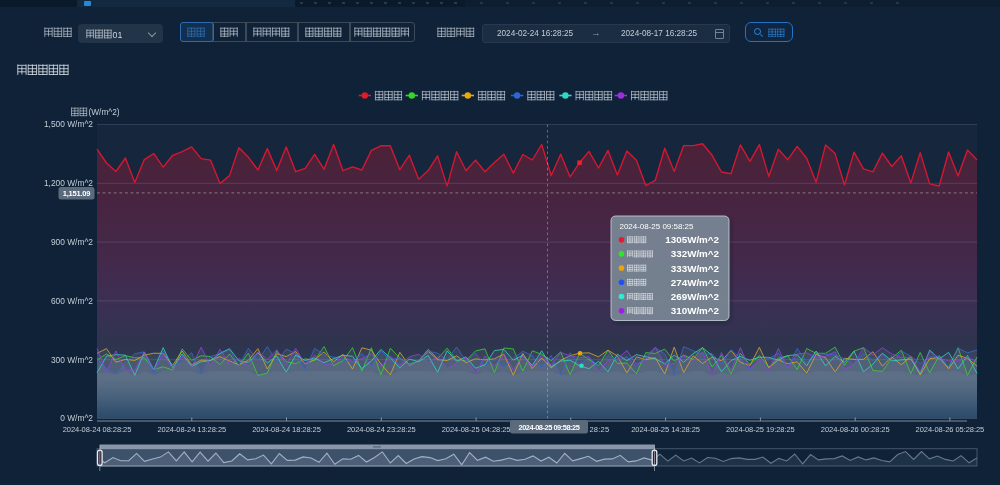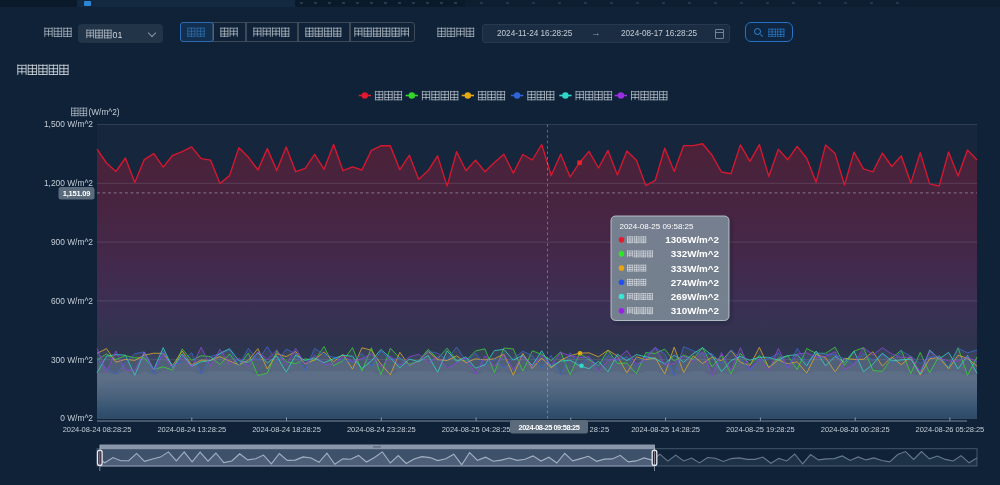--- a/index.html
+++ b/index.html
@@ -53,21 +53,21 @@
     <svg width="56.4" height="10.3" viewBox="0 0 56.4 10.3" style="display:block;position:relative;top:0px">
       <path d="M0.6 1.2H8.2M0.6 4.2H8.2M0.6 7H8.2M0.8 0.5V9.8M4.4 1.9V9.3M8 0.5V9.8M9.9 1.2H17.5M9.9 4.2H17.5M9.9 7H17.5M9.9 9.3H17.5M10.1 0.5V9.8M13.7 0.5V9.8M17.3 0.5V9.8M19.2 1.2H26.8M19.2 4.2H26.8M19.2 7H26.8M19.2 9.3H26.8M19.4 0.5V9.8M23 0.5V9.8M26.6 0.5V9.8M28.5 1.2H36.1M28.5 4.2H36.1M28.5 7H36.1M28.5 9.3H36.1M28.7 0.5V9.8M32.3 0.5V9.8M35.9 0.5V9.8M37.8 1.2H45.4M37.8 4.2H45.4M37.8 7H45.4M37.8 9.3H45.4M38 0.5V9.8M41.6 0.5V9.8M45.2 0.5V9.8M47.1 1.2H54.7M47.1 4.2H54.7M47.1 7H54.7M47.2 0.5V9.8M50.9 1.9V9.3M54.5 0.5V9.8" stroke="#dde3e9" stroke-width="0.62" fill="none"></path>
     </svg>
   </div>
 <div class="abs" style="left:437px;top:27px">
     <svg width="38.6" height="10.5" viewBox="0 0 38.6 10.5" style="display:block;position:relative;top:0px">
       <path d="M0.6 1.3H8.4M0.6 4.3H8.4M0.6 7.1H8.4M0.6 9.5H8.4M0.8 0.5V10M4.5 0.5V10M8.2 0.5V10M10.1 1.3H17.9M10.1 4.3H17.9M10.1 7.1H17.9M10.1 9.5H17.9M10.2 0.5V10M14 0.5V10M17.7 0.5V10M19.6 1.3H27.4M19.6 4.3H27.4M19.6 7.1H27.4M19.8 0.5V10M23.5 1.9V9.5M27.2 0.5V10M29.1 1.3H36.9M29.1 4.3H36.9M29.1 7.1H36.9M29.1 9.5H36.9M29.2 0.5V10M33 0.5V10M36.7 0.5V10" stroke="#c9d1da" stroke-width="0.65" fill="none"></path>
     </svg>
   </div>
 <div class="abs" style="left:482px;top:24px;width:248px;height:19px;background:#1b2d42;border:1px solid #27394e;border-radius:3px;box-sizing:border-box"></div>
-<div class="abs" style="left:497px;top:29px;font-size:8.2px;color:#c6cdd6;letter-spacing:0px">2024-11-24 16:28:25</div>
+<div class="abs" style="left:497px;top:29px;font-size:8.2px;color:#c6cdd6;letter-spacing:0px">2024-02-24 16:28:25</div>
 <div class="abs" style="left:591px;top:27px;font-size:9.5px;color:#8a97a5">→</div>
 <div class="abs" style="left:621px;top:29px;font-size:8.2px;color:#c6cdd6;letter-spacing:0px">2024-08-17 16:28:25</div>
 <div class="abs" style="left:714.5px;top:28.5px;width:7px;height:8px;border:1.2px solid #73829a;border-radius:1px"></div>
 <div class="abs" style="left:714.5px;top:31.5px;width:9.4px;height:0;border-top:1.2px solid #73829a"></div>
 <div class="abs" style="left:745px;top:22px;width:48px;height:20px;border:1.3px solid #2273c5;border-radius:6px;box-sizing:border-box;background:rgba(18,48,88,0.25)"></div>
 <div class="abs" style="left:754px;top:27.5px;width:5.2px;height:5.2px;border:1.4px solid #2e8ce0;border-radius:50%"></div>
 <div class="abs" style="left:760px;top:34.5px;width:3.2px;height:0;border-top:1.4px solid #2e8ce0;transform:rotate(45deg)"></div>
 <div class="abs" style="left:767.5px;top:27.8px">
     <svg width="17.8" height="9.6" viewBox="0 0 17.8 9.6" style="display:block;position:relative;top:0px">
       <path d="M0.6 1.2H7.6M0.6 3.9H7.6M0.6 6.5H7.6M0.6 8.7H7.6M0.8 0.5V9.1M4.1 0.5V9.1M7.4 0.5V9.1M9.2 1.2H16.2M9.2 3.9H16.2M9.2 6.5H16.2M9.2 8.7H16.2M9.3 0.5V9.1M12.7 0.5V9.1M16 0.5V9.1" stroke="#2e8ce0" stroke-width="0.62" fill="none"></path>

